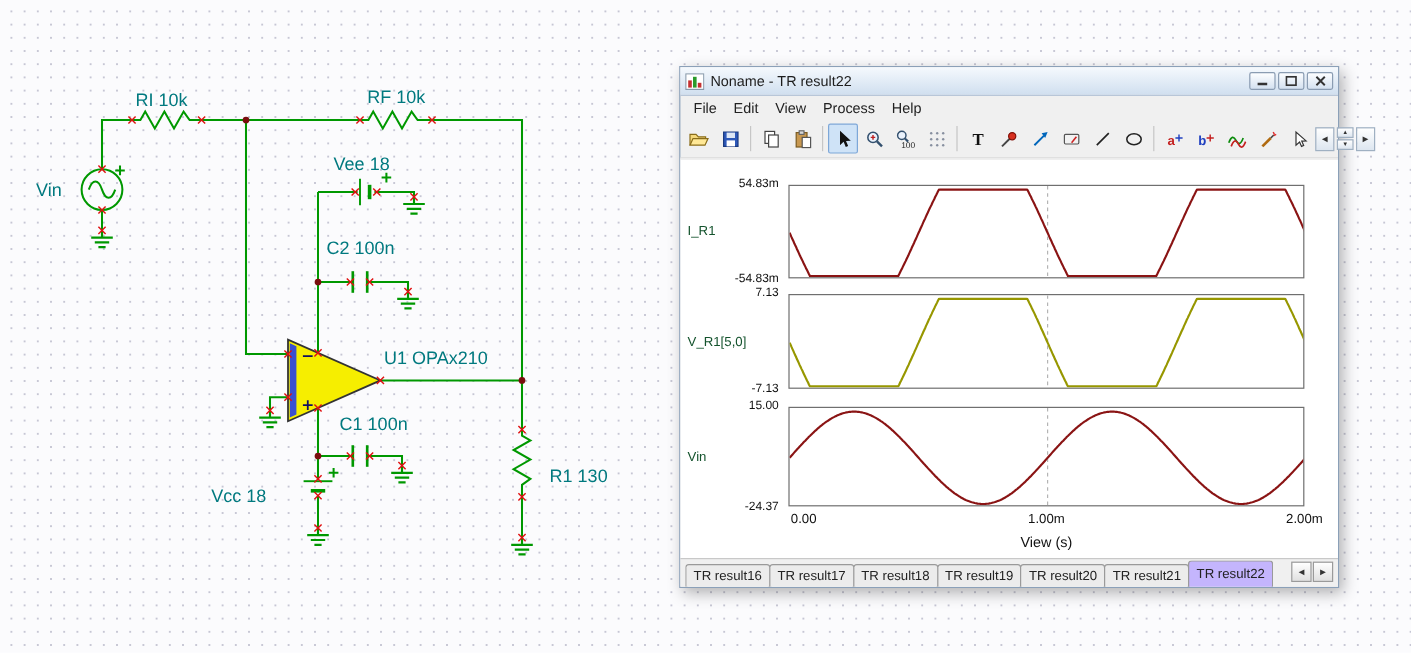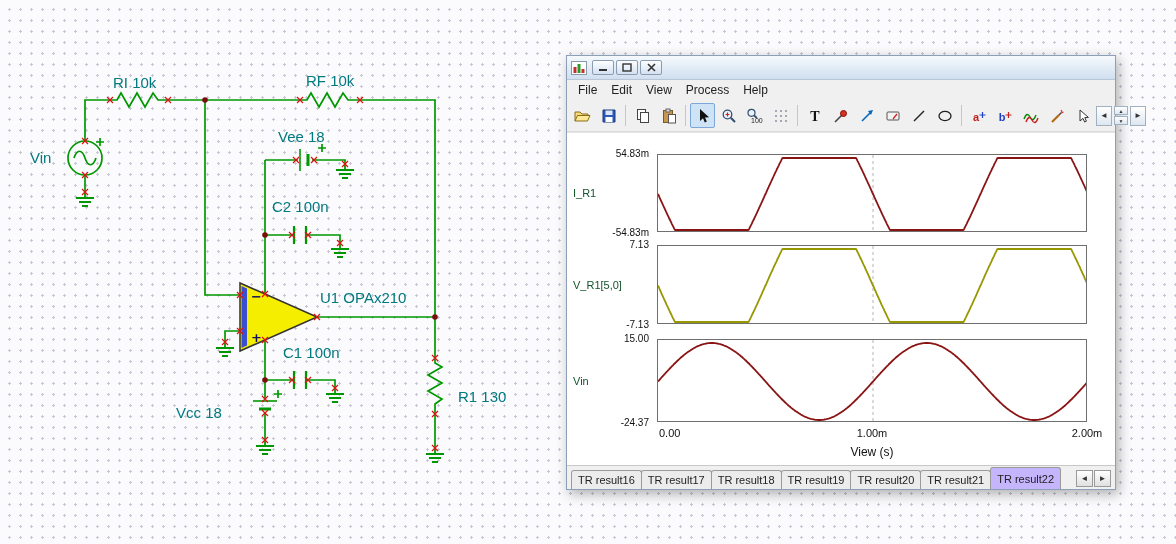--- a/index.html
+++ b/index.html
@@ -34,21 +34,21 @@
   .subplot{position:absolute;left:0;width:100%}
   .plotbox{position:absolute;left:90px;top:0;background:#fff;border:1px solid #6f6f6f}
   .sig{position:absolute;left:6px;top:50%;transform:translateY(-50%);font-size:11px;color:#14532d;white-space:nowrap}
   .ylab{position:absolute;left:0;width:82px;text-align:right;font-size:10px;color:#111}
   .ymax{top:-6px}.ymin{bottom:-6px}
   .cursor-line{stroke:#b4b4b4;stroke-dasharray:3,3;stroke-width:1}
   .xtick{position:absolute;font-size:11px;color:#111;white-space:nowrap}
   .center{transform:translateX(-50%)}
   .xaxis-title{position:absolute;top:312px;left:305px;transform:translateX(-50%);font-size:12px;color:#111}
   
-  .tab-bar{height:24px;background:#f0f0f0;border-top:1px solid #c8c8c8;display:flex;align-items:flex-end;padding:0 4px;flex:none}
+  .tab-bar{height:24px;background:#f0f0f0;border-top:1px solid #c8c8c8;display:flex;align-items:center;padding:0 4px;flex:none}
   .tab{font-size:11px;padding:3px 6px 2px;border:1px solid #9a9a9a;border-bottom:none;border-radius:3px 3px 0 0;background:#ececec;margin-right:-1px;color:#222;white-space:nowrap;height:19px}
   .tab.active{background:#c4b5fd;height:22px;position:relative;z-index:2;padding-top:5px}
   .tab-nav{margin-left:auto;display:flex;gap:1px;margin-bottom:2px}
   .tnav{width:17px;height:17px;font-size:8px;color:#333;border:1px solid #9a9a9a;background:linear-gradient(#fff,#e0e0e0);display:flex;align-items:center;justify-content:center;padding:0}
 </style>
 </head>
 <body>
 
 <div id="stage">
   <div id="dots"></div>
@@ -188,20 +188,21 @@
 
     <div class="title-bar">
       <span style="display:flex">
         <svg width="16" height="14">
             <rect x="0.5" y="0.5" width="15" height="13" fill="#fff" stroke="#8899aa"></rect>
             <rect x="2.5" y="6" width="3" height="6" fill="#c43030"></rect>
             <rect x="6.5" y="3" width="3" height="9" fill="#2a9a2a"></rect>
             <rect x="10.5" y="8" width="3" height="4" fill="#c43030"></rect>
           </svg>
       </span>
+      <span class="title-text">Noname - TR result22</span>
       <span class="win-btns">
         <button class="win-btn">
             <svg width="10" height="9">
               <path d="M1,7 H9" stroke="#333" stroke-width="2"></path>
             </svg>
           </button>
         <button class="win-btn">
             <svg width="10" height="9">
               <rect x="1" y="1" width="8" height="7" fill="none" stroke="#333" stroke-width="1.4"></rect>
             </svg>

